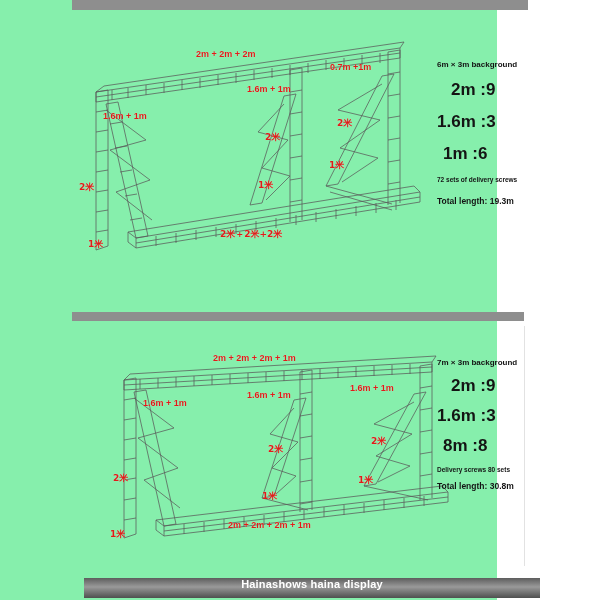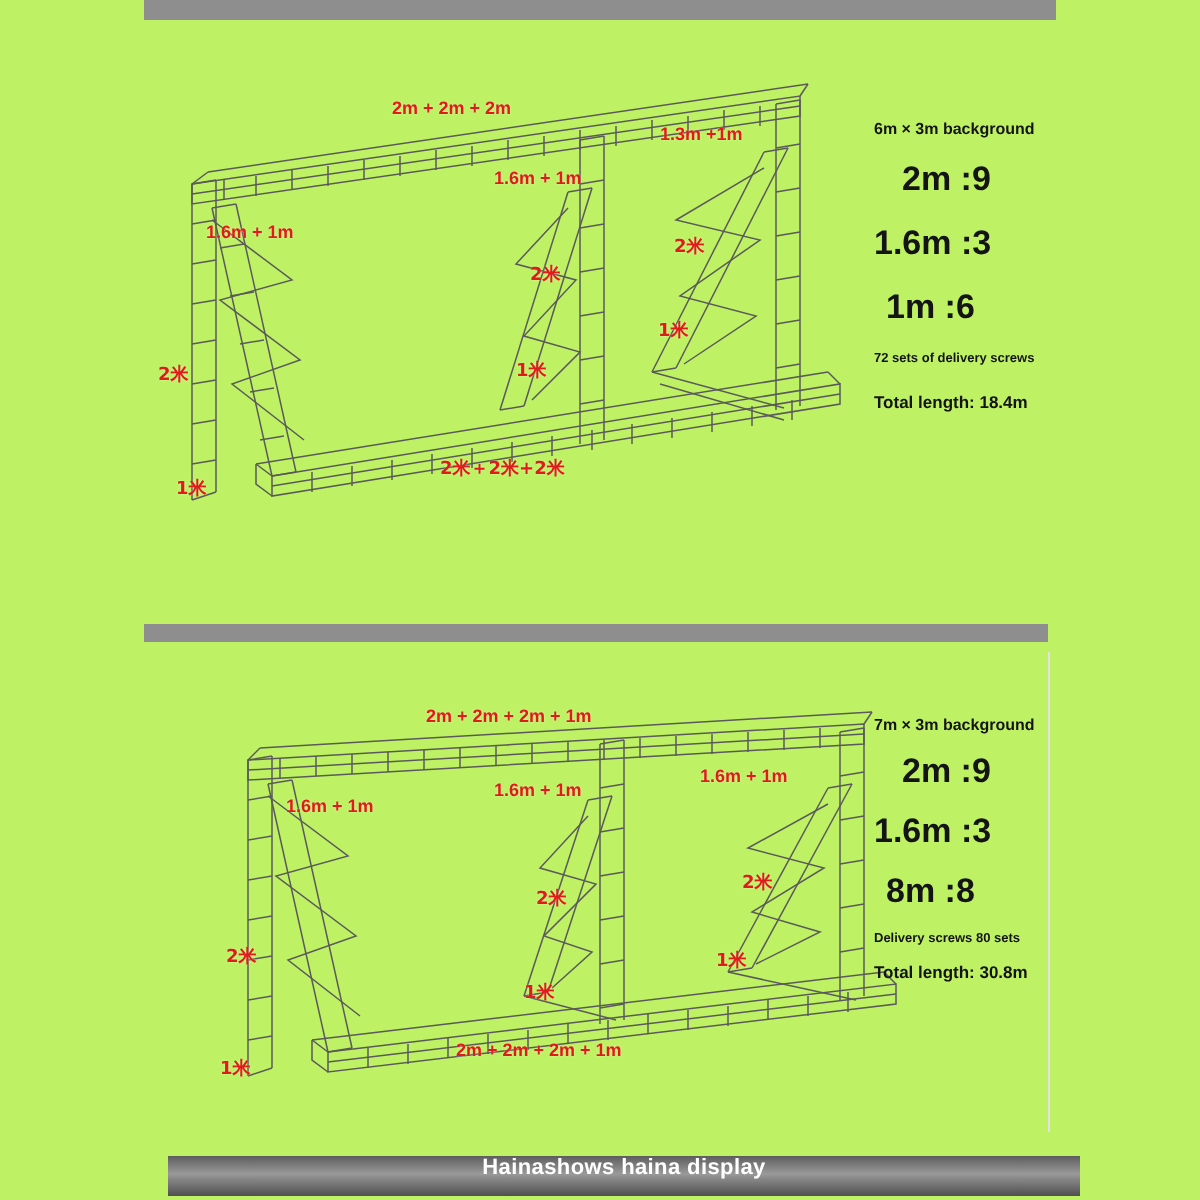--- a/index.html
+++ b/index.html
@@ -10,23 +10,23 @@
   body {
     width: 600px;
     height: 600px;
     overflow: hidden;
     font-family: "Liberation Sans", sans-serif;
     position: relative;
   }
   .page {
     position: absolute;
     left: 0; top: 0;
-    width: 600px;
+    width: 497px;
     height: 600px;
-    background: #bef264;
+    background: #86efac;
   }
 
   
   .gray-bar {
     position: absolute;
     background: #8e8e8e;
   }
   .bar-top   { left: 72px; top: 0px;   width: 456px; height: 10px; }
   .bar-mid   { left: 72px; top: 312px; width: 452px; height: 9px; }
   .divider-v {
@@ -350,21 +350,21 @@
       </g>
       <path d="M156,520 L442,486"></path>
       <path d="M156,520 L164,526"></path>
       <path d="M442,486 L448,492"></path>
       <path d="M156,520 L156,530 L164,536"></path>
     </g>
   </svg>
 
   <div class="dim" style="left:196px; top:49px;">2m + 2m + 2m</div>
   <div class="dim" style="left:247px; top:84px;">1.6m + 1m</div>
-  <div class="dim" style="left:330px; top:62px;">1.3m +1m</div>
+  <div class="dim" style="left:330px; top:62px;">0.7m +1m</div>
   <div class="dim" style="left:103px; top:111px;">1.6m + 1m</div>
   <div class="dim cn" style="left:265px; top:131px;">2米</div>
   <div class="dim cn" style="left:337px; top:117px;">2米</div>
   <div class="dim cn" style="left:79px;  top:181px;">2米</div>
   <div class="dim cn" style="left:329px; top:159px;">1米</div>
   <div class="dim cn" style="left:258px; top:179px;">1米</div>
   <div class="dim cn" style="left:88px;  top:238px;">1米</div>
   <div class="dim cn" style="left:220px; top:228px;">2米＋2米+2米</div>
 
   <div class="dim" style="left:213px; top:353px;">2m + 2m + 2m + 1m</div>
@@ -378,21 +378,21 @@
   <div class="dim cn" style="left:358px; top:474px;">1米</div>
   <div class="dim cn" style="left:110px; top:528px;">1米</div>
   <div class="dim" style="left:228px; top:520px;">2m + 2m + 2m + 1m</div>
 
   <div class="spec spec-1">
     <div class="bg-title">6m × 3m background</div>
     <div class="big indent1">2m :9</div>
     <div class="big">1.6m :3</div>
     <div class="big indent2">1m :6</div>
     <div class="small">72 sets of delivery screws</div>
-    <div class="total">Total length: 18.4m</div>
+    <div class="total">Total length: 19.3m</div>
   </div>
 
   <div class="spec spec-2">
     <div class="bg-title">7m × 3m background</div>
     <div class="big indent1">2m :9</div>
     <div class="big">1.6m :3</div>
     <div class="big indent2">8m :8</div>
     <div class="small">Delivery screws 80 sets</div>
     <div class="total">Total length: 30.8m</div>
   </div>

